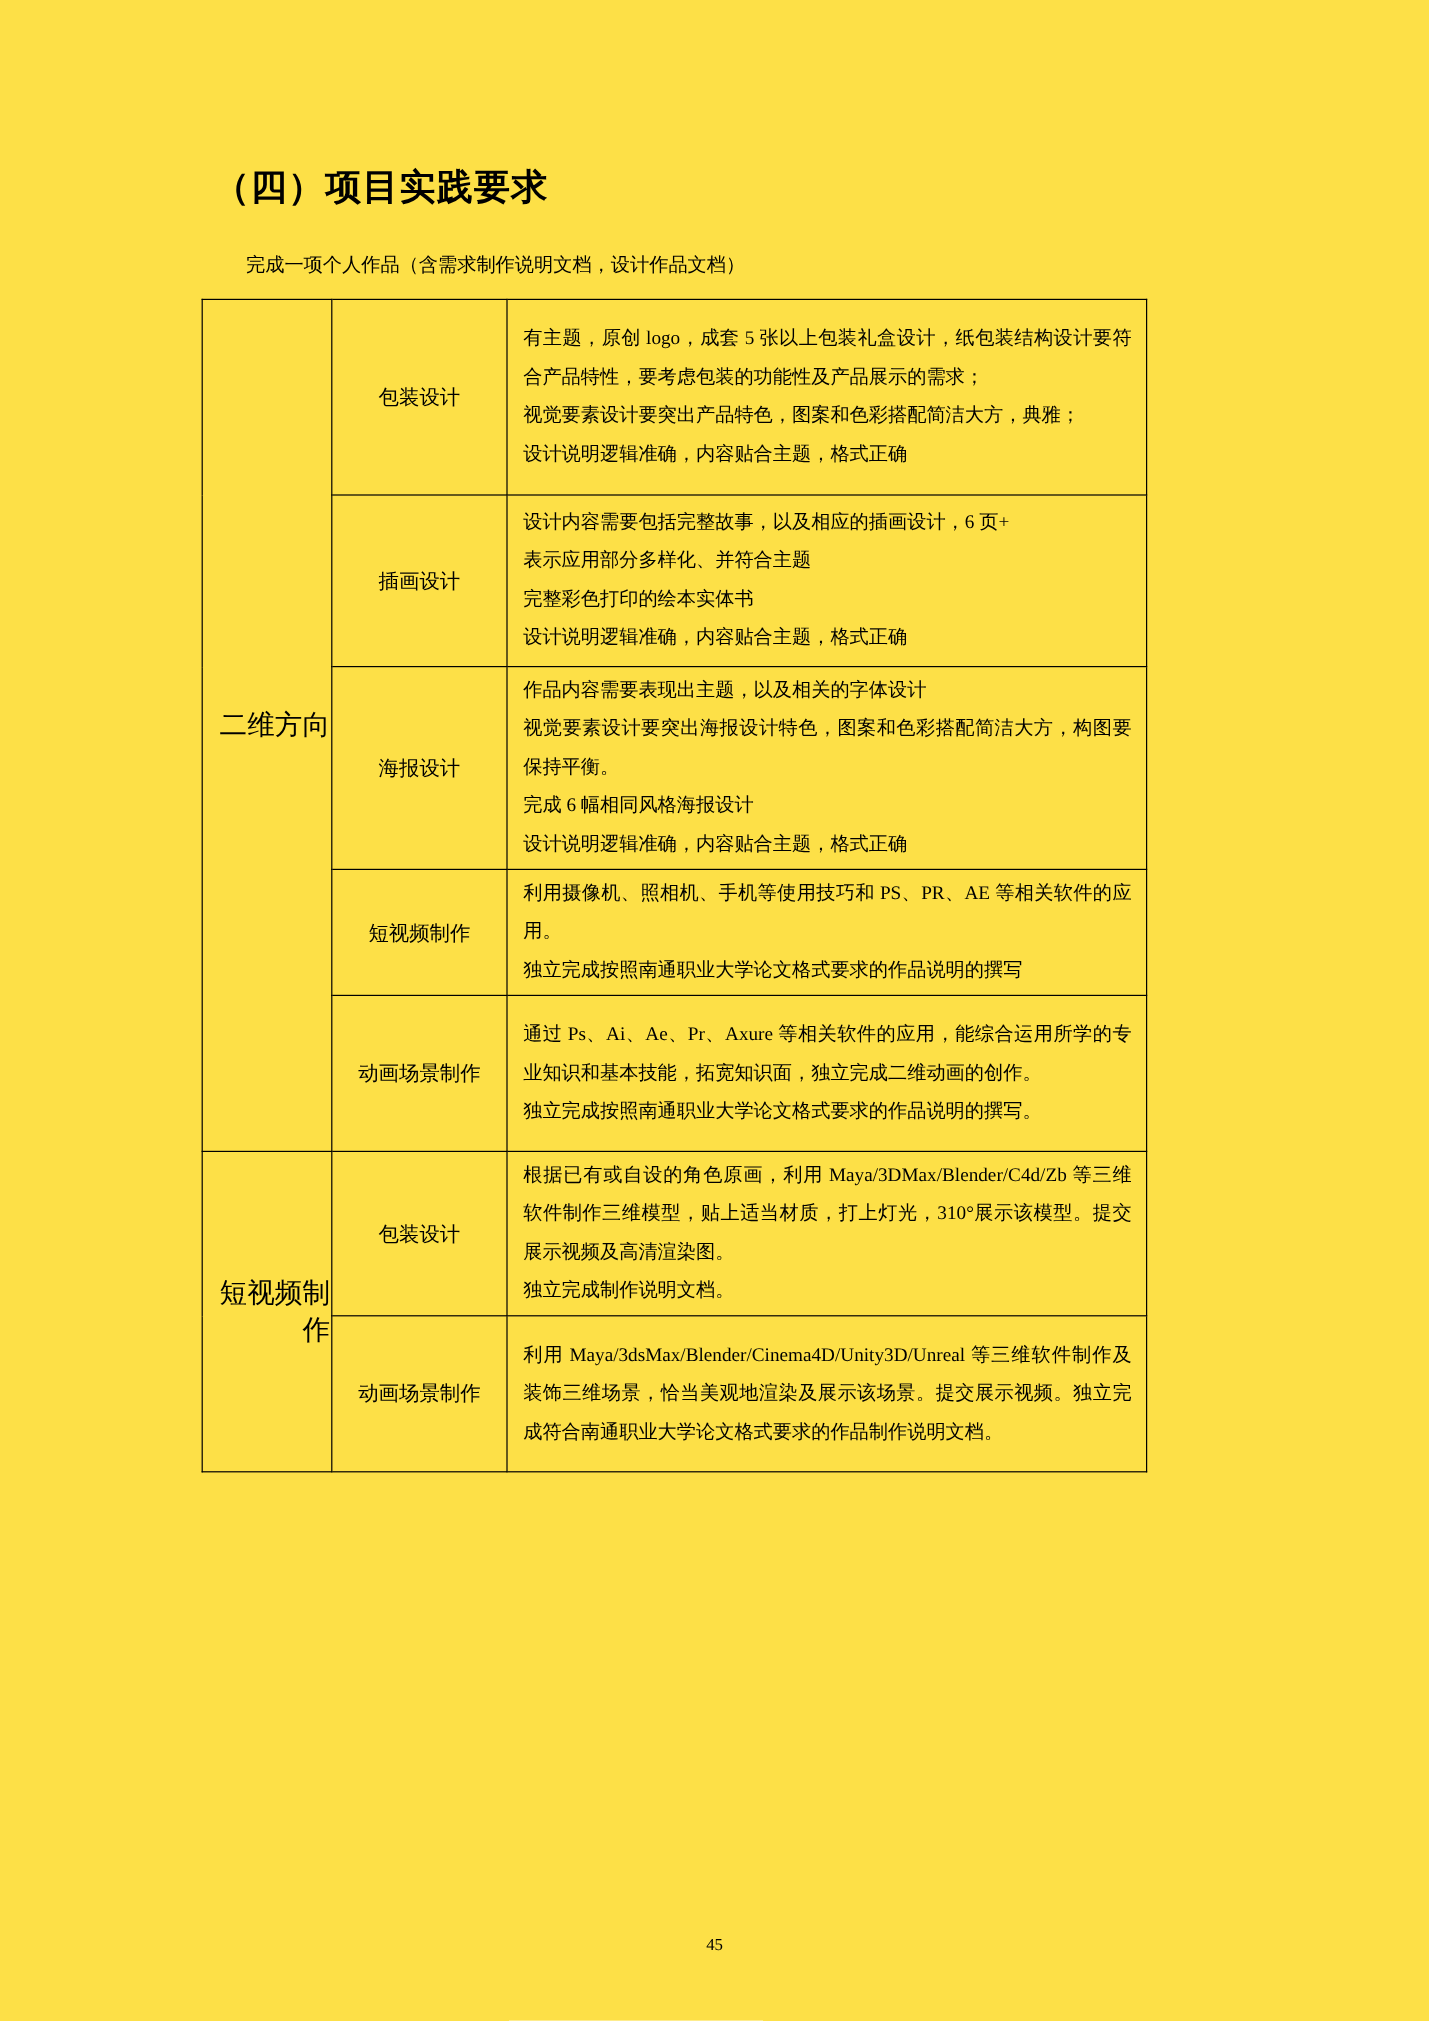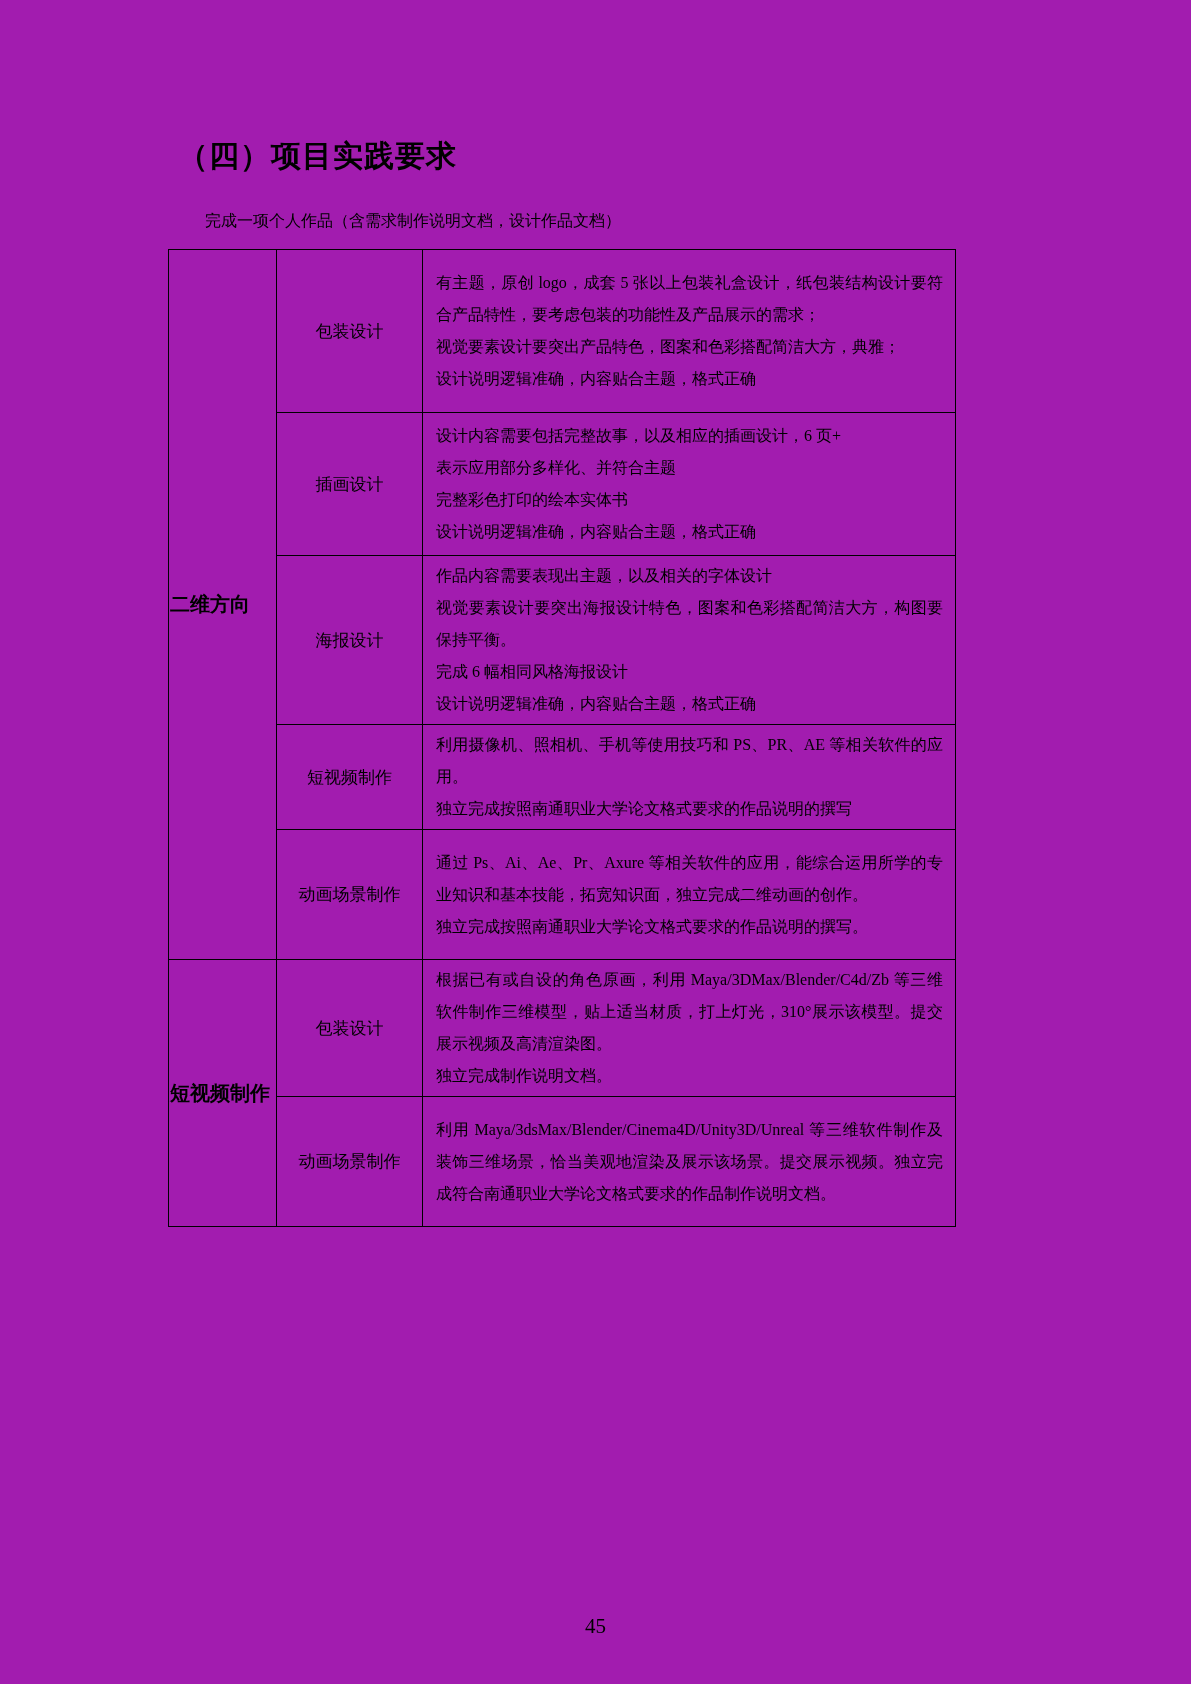--- a/index.html
+++ b/index.html
@@ -6,21 +6,21 @@
     margin: 0;
     padding: 0;
     background: #ffffff;
     color: #000000;
     font-family: "Liberation Serif", "DejaVu Serif", serif;
   }
   .page {
     position: relative;
     width: 1191px;
     height: 1684px;
-    background: #a21caf;
+    background: #fde047;
     overflow: hidden;
   }
   .doc-title {
     margin: 0;
     padding: 136px 0 0 178px;
     font-size: 30px;
     font-weight: bold;
     letter-spacing: 1px;
   }
   .doc-subtitle {
@@ -31,23 +31,23 @@
     border-collapse: collapse;
     table-layout: fixed;
     margin-left: 168px;
     width: 787px;
   }
   table.req-table td {
     border: 1.5px solid #000000;
     vertical-align: middle;
   }
   td.direction {
-    text-align: left;
-    font-weight: bold;
-    font-size: 20px;
+    text-align: right;
+    font-weight: normal;
+    font-size: 23px;
   }
   td.category {
     text-align: center;
     font-size: 17px;
     padding: 0 6px;
   }
   td.req {
     font-size: 16px;
     line-height: 32px;
     padding: 4px 12px 4px 13px;
@@ -59,21 +59,21 @@
   tr.h165 { height: 165px; }
   tr.h100 { height: 100px; }
   tr.h130 { height: 130px; }
   tr.h132 { height: 132px; }
   .page-number {
     position: absolute;
     left: 0;
     right: 0;
     top: 1614px;
     text-align: center;
-    font-size: 21px;
+    font-size: 14px;
   }
 </style>
 </head>
 <body>
 
 <div class="page">
 
   <h1 class="doc-title">（四）项目实践要求</h1>
 
   <div class="doc-subtitle">完成一项个人作品（含需求制作说明文档，设计作品文档）</div>

